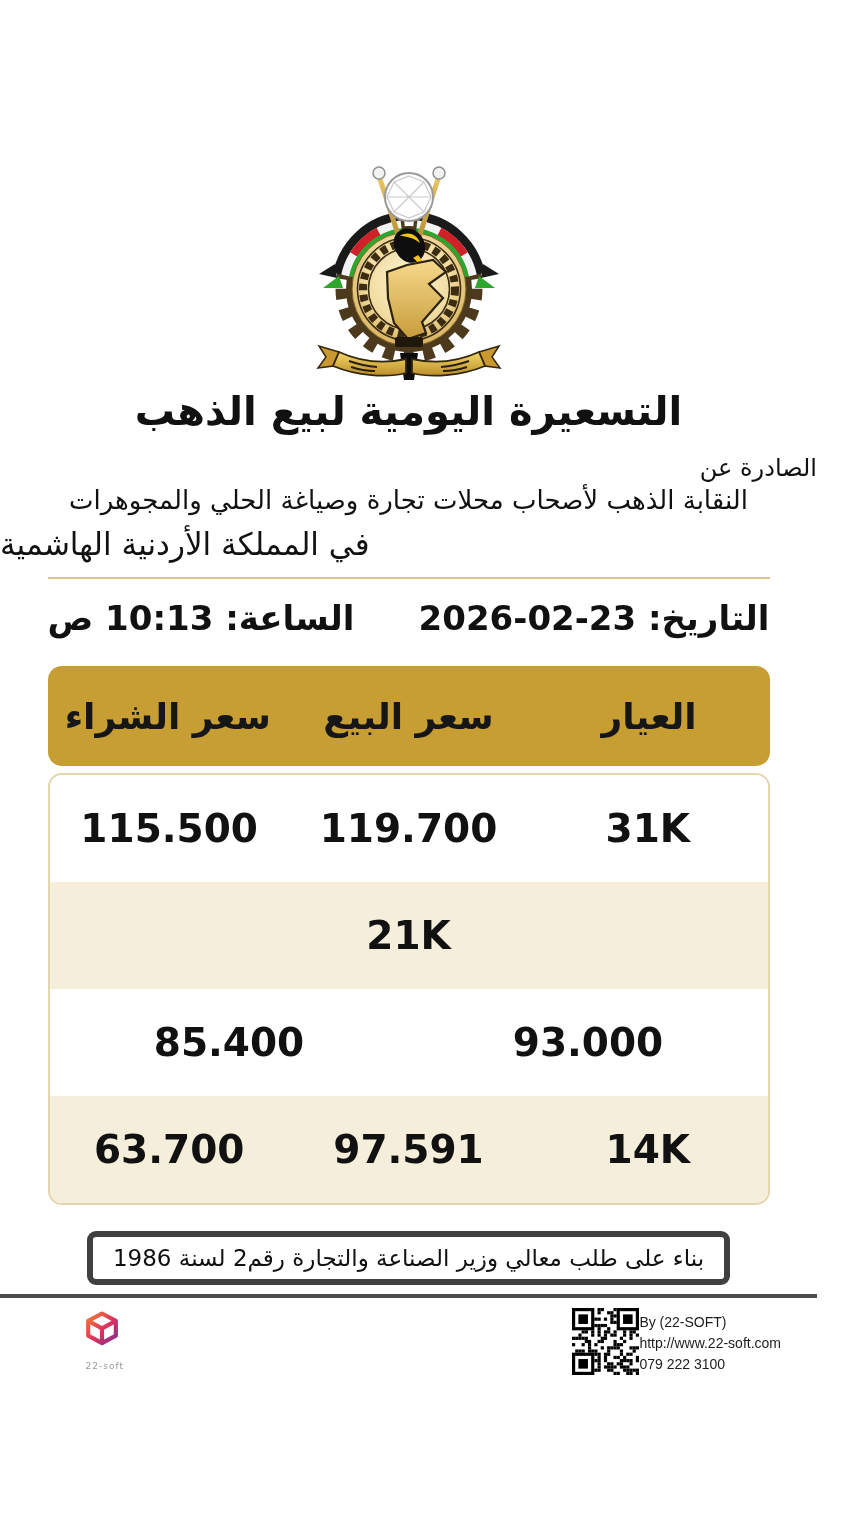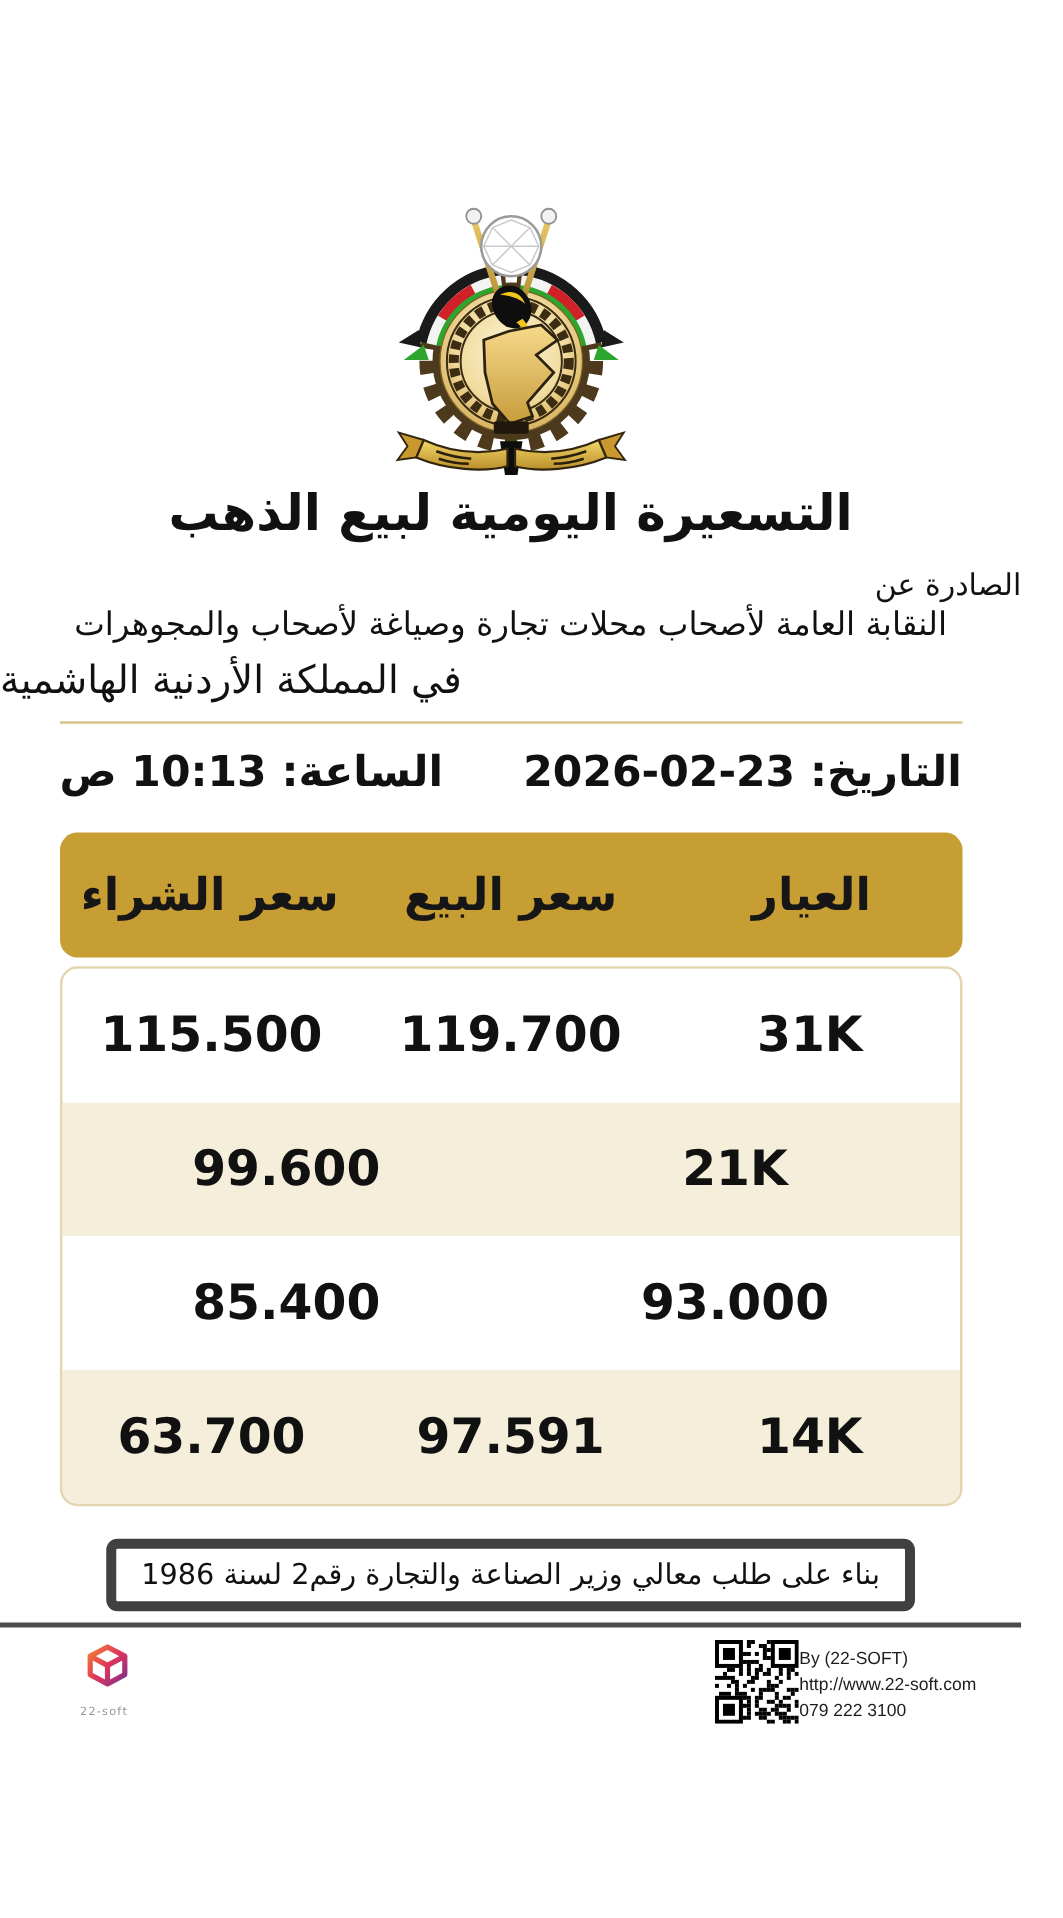--- a/index.html
+++ b/index.html
@@ -14,25 +14,25 @@
   .date-row{direction:rtl;display:flex;justify-content:space-between;width:722px;margin:19px auto 0;
             font-size:34px;font-weight:bold;}
   .price-table{width:722px;margin:28px auto 0;}
   .pt-header{background:#c79e33;border-radius:14px;height:100px;display:flex;direction:rtl;
              align-items:center;font-size:36px;font-weight:bold;color:#161616;}
   .col{flex:1;text-align:center;}
   .pt-body{margin-top:7px;border:2px solid #e3d6ae;border-radius:14px;overflow:hidden;}
   .pt-row{height:107px;display:flex;direction:rtl;align-items:center;font-size:39px;font-weight:bold;background:#ffffff;}
   .pt-row.alt{background:#f4eeda;}
   .note-box-wrap{text-align:center;margin-top:26px;}
-  .note-box{display:inline-block;border:8px solid #404040;border-radius:9px;padding:8px 20px;
+  .note-box{display:inline-block;border:6px solid #404040;border-radius:9px;padding:8px 20px;
             font-size:23px;direction:rtl;}
   .bottom-line{width:100%;height:4px;background:#4c4c4c;margin-top:9px;}
   .bottom-row{display:flex;justify-content:space-between;align-items:flex-start;padding:10px 36px 0 64px;}
-  .vendor-left{text-align:left;width:60px;}
+  .vendor-left{text-align:right;width:60px;}
   .vendor-left .caption{font-size:9px;color:#999;margin-top:1px;letter-spacing:1px;}
   .vendor-right{display:flex;align-items:flex-start;}
   .vendor-text{font-size:14px;color:#1d1d1d;line-height:1.5;padding-top:4px;
                font-family:"Liberation Sans",sans-serif;}
 </style>
 </head>
 <body>
 
 <div class="page">
 
@@ -108,21 +108,21 @@
       <path d="M30,196 L10,190 L17,201 L9,212 L24,210 Z" fill="#c9992f" stroke="#33260e" stroke-width="1.5"></path>
       <path d="M170,196 L190,190 L183,201 L191,212 L176,210 Z" fill="#c9992f" stroke="#33260e" stroke-width="1.5"></path>
       <path d="M97,203 C75,208 52,206 30,196 L24,210 C48,220 78,222 97,217 Z" fill="url(#ribbonLin)" stroke="#33260e" stroke-width="1.8"></path>
       <path d="M103,203 C125,208 148,206 170,196 L176,210 C152,220 122,222 103,217 Z" fill="url(#ribbonLin)" stroke="#33260e" stroke-width="1.8"></path>
       <path d="M40,205 q14,5 28,6 M42,211 q12,4 24,4 M160,205 q-14,5 -28,6 M158,211 q-12,4 -24,4" fill="none" stroke="#2a1f0c" stroke-width="2"></path>
     </g>
   </svg>
 
   <div class="title">التسعيرة اليومية لبيع الذهب</div>
   <div class="sub1">الصادرة عن</div>
-  <div class="sub2">النقابة العامة لأصحاب محلات تجارة وصياغة لأصحاب والمجوهرات</div>
+  <div class="sub2">النقابة الذهب لأصحاب محلات تجارة وصياغة الحلي والمجوهرات</div>
   <div class="sub3">في المملكة الأردنية الهاشمية</div>
 
   <div class="gold-divider"></div>
 
   <div class="date-row">
     <span>التاريخ: 23-02-2026</span>
     <span>الساعة: 10:13 ص</span>
   </div>
 
   <div class="price-table">
@@ -132,21 +132,20 @@
       <div class="col">سعر الشراء</div>
     </div>
     <div class="pt-body">
       <div class="pt-row">
         <div class="col">31K</div>
         <div class="col">119.700</div>
         <div class="col">115.500</div>
       </div>
       <div class="pt-row alt">
         <div class="col">21K</div>
-        <div class="col">99.600</div>
       </div>
       <div class="pt-row">
         <div class="col">93.000</div>
         <div class="col">85.400</div>
       </div>
       <div class="pt-row alt">
         <div class="col">14K</div>
         <div class="col">97.591</div>
         <div class="col">63.700</div>
       </div>

